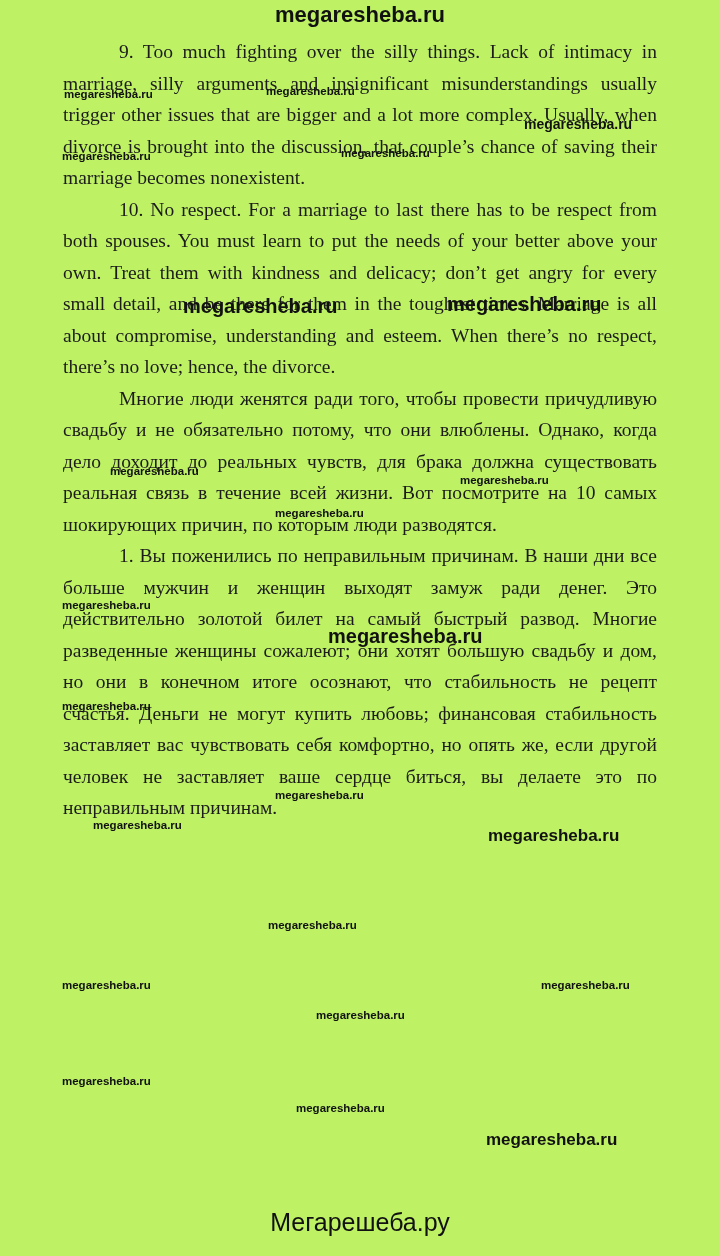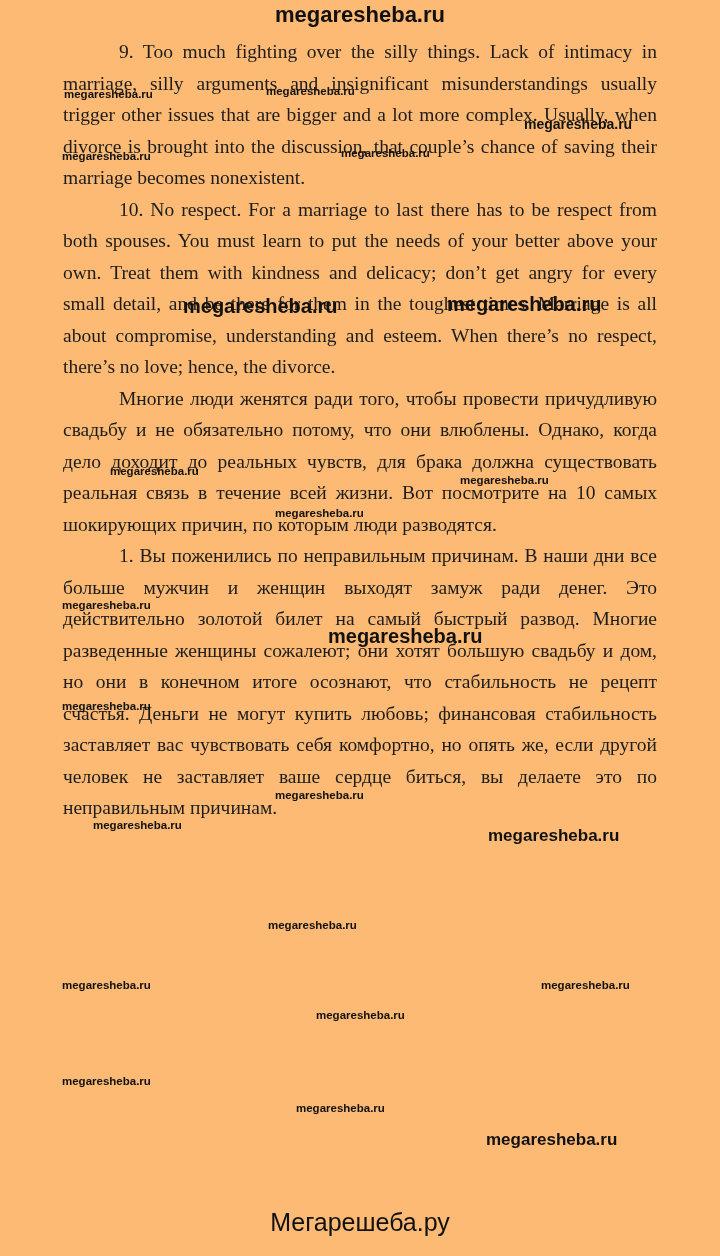--- a/index.html
+++ b/index.html
@@ -4,21 +4,21 @@
 <style>
   html, body {
     margin: 0;
     padding: 0;
     background: #ffffff;
   }
   .page {
     position: relative;
     width: 720px;
     height: 1256px;
-    background: #fdba74;
+    background: #bef264;
     overflow: hidden;
     font-family: "Liberation Sans", sans-serif;
     color: #1c1c1c;
   }
   .header-wm {
     position: absolute;
     top: 2px;
     left: 0;
     right: 0;
     text-align: center;

